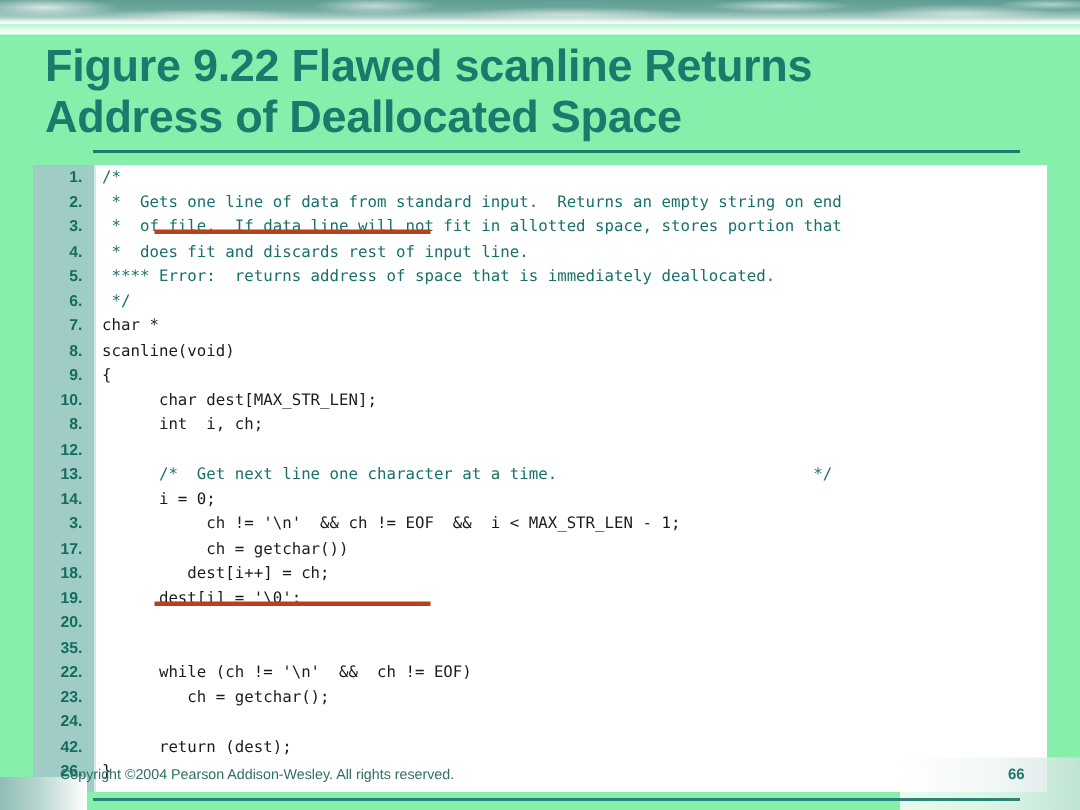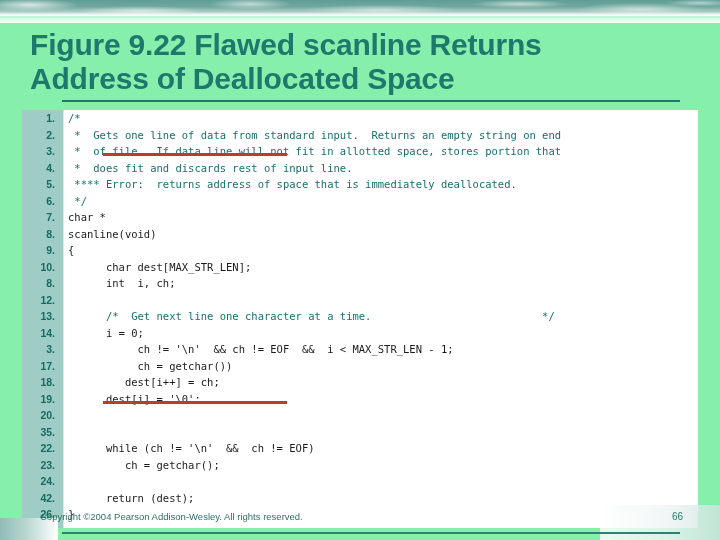--- a/index.html
+++ b/index.html
@@ -85,21 +85,21 @@
 
   
   .footer-text{
     position:absolute;left:40px;top:511px;
     font-size:9.5px;line-height:11px;color:#2f6f66;
     font-family:"Liberation Sans", sans-serif;
     white-space:nowrap;
   }
   .page-num{
     position:absolute;left:672px;top:511px;
-    font-size:10px;line-height:11px;color:#1c7a6d;font-weight:400;
+    font-size:10px;line-height:11px;color:#1c7a6d;font-weight:700;
     font-family:"Liberation Sans", sans-serif;
   }
   .footer-rule{
     position:absolute;left:62px;top:532px;width:618px;height:2px;
     background:#2c8276;
   }
   .corner-swatch{
     position:absolute;left:0;top:518px;width:58px;height:22px;
     background:linear-gradient(to right,#8fbdb6 0%,#b9d6d1 45%,#ffffff 100%);
   }

